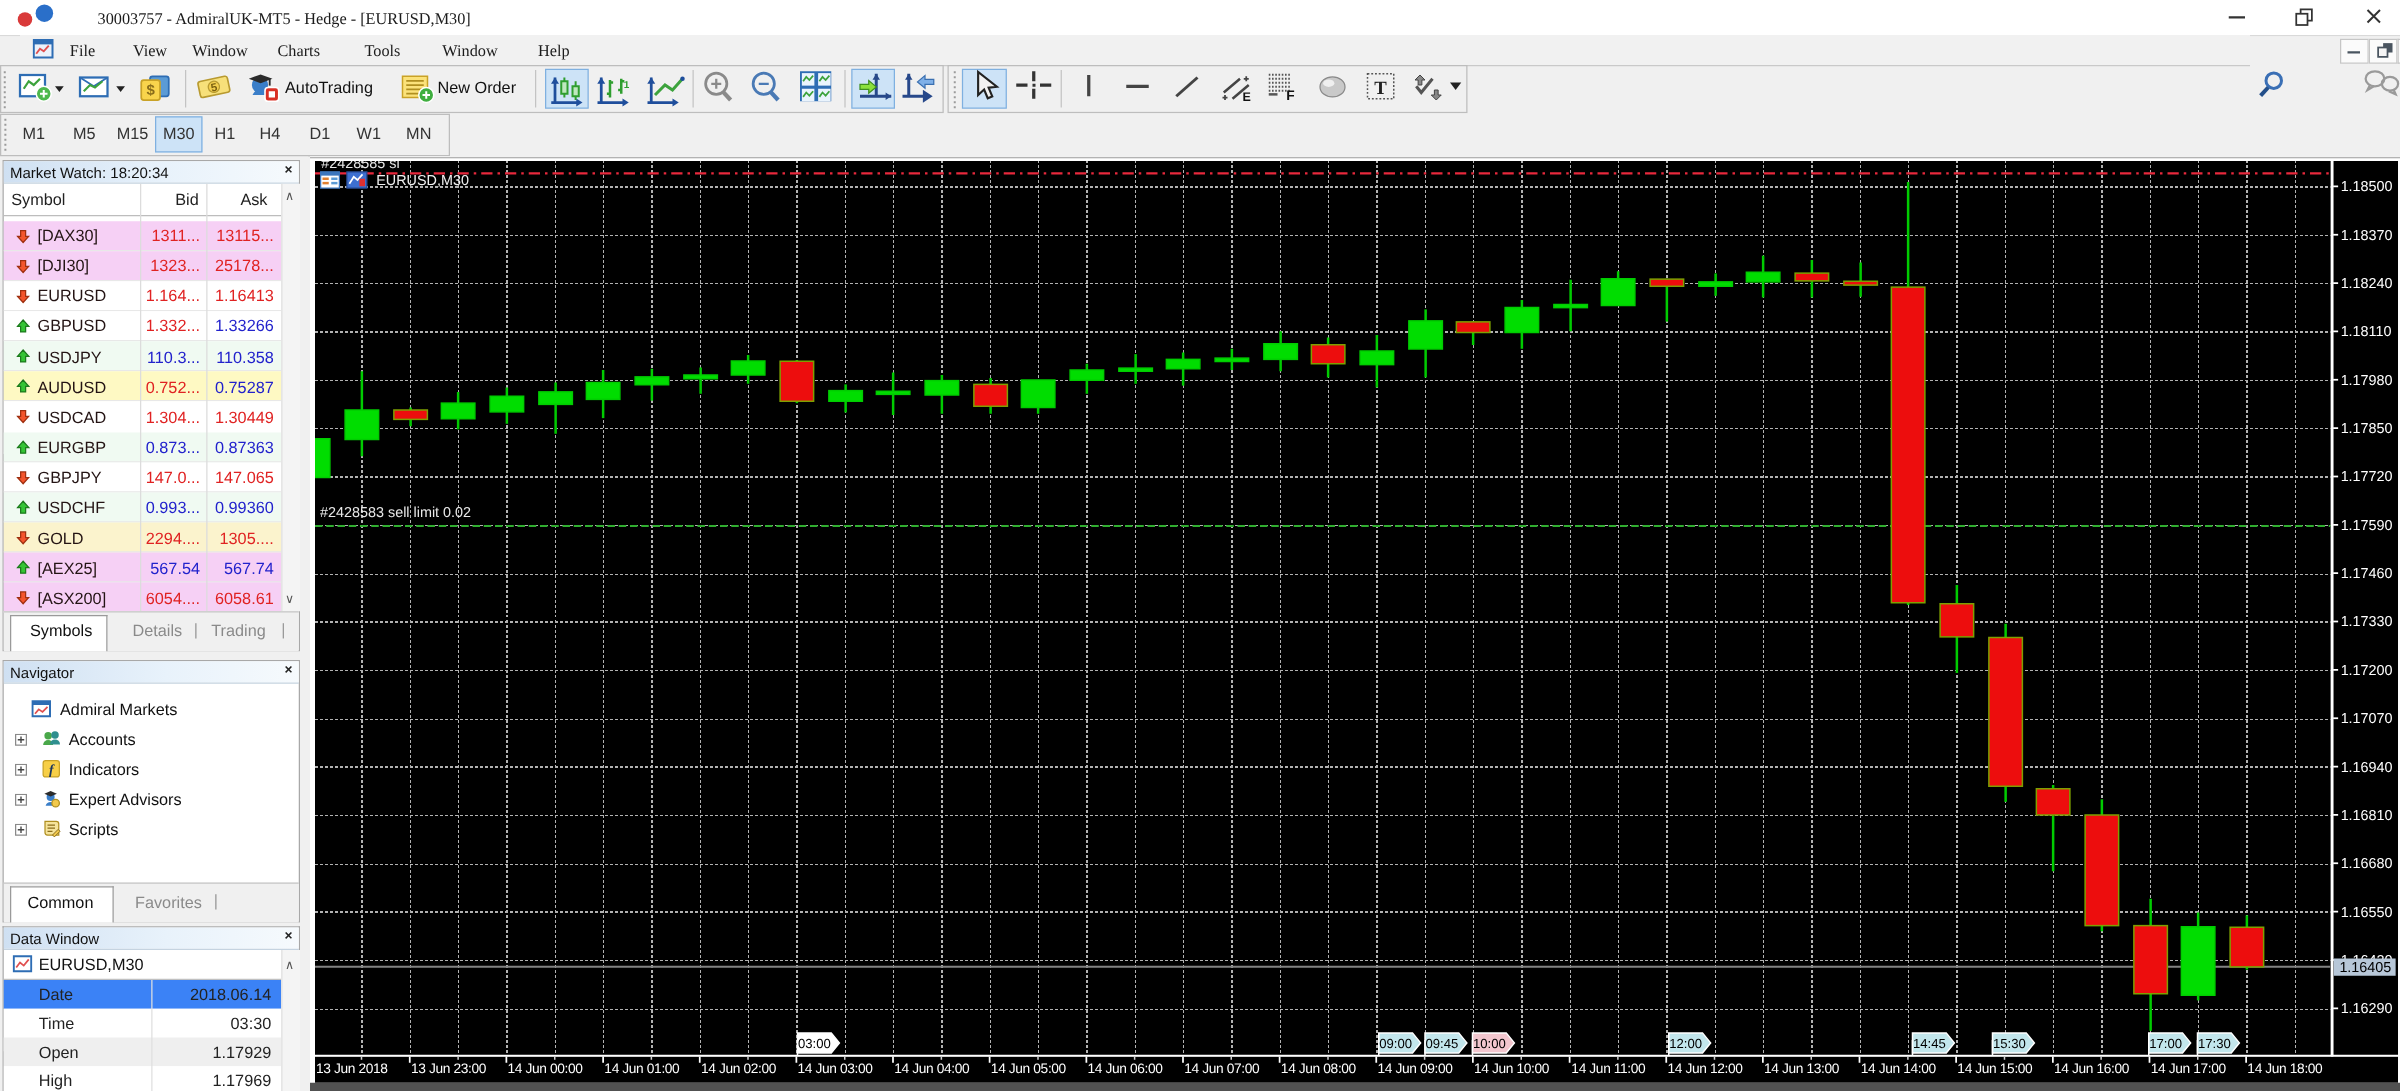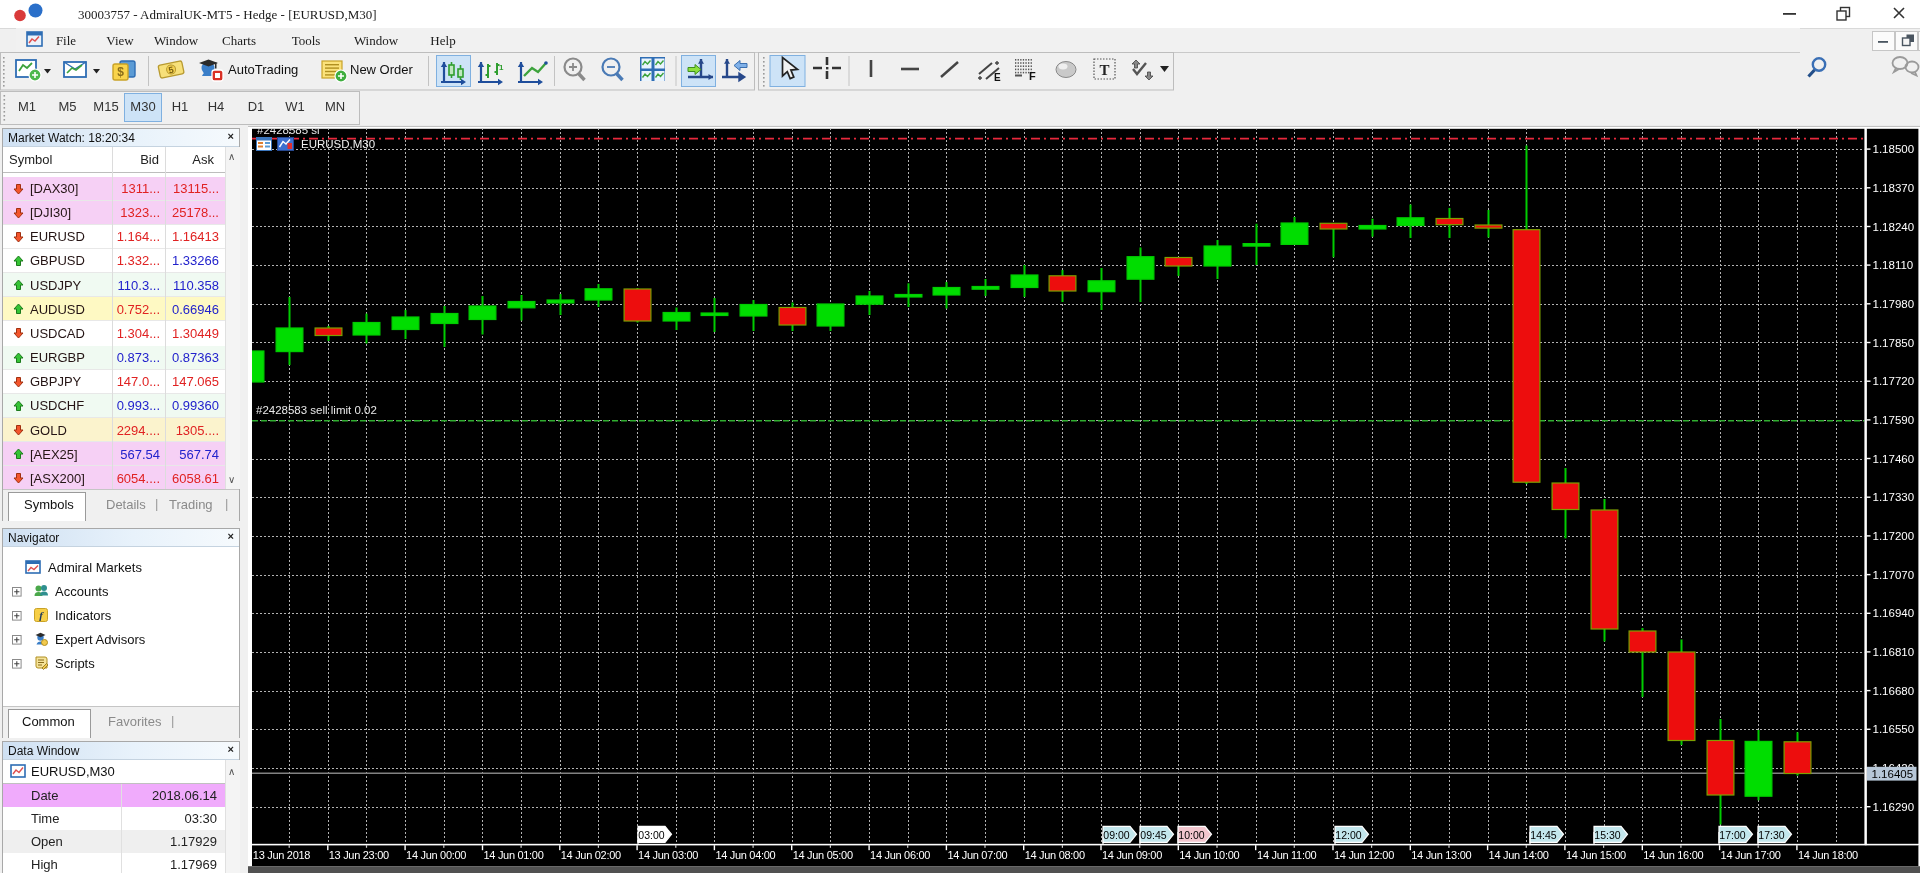--- a/index.html
+++ b/index.html
@@ -532,21 +532,21 @@
       <div class="abs" style="right:6px;top:4.5px;font-size:13px;color:#2222cc">110.358</div>
     </div>
     <div class="abs" style="left:0;top:168.25000000000003px;width:222px;height:24.15px;background:#fef9c3;border-bottom:1px solid #e8e8e8;box-sizing:border-box">
       <div class="abs" style="left:10px;top:6px;width:11px;height:12px">
         <svg width="11" height="12" style="position:absolute;left:0;top:0">
           <path d="M5.5 1 L10 6 H7.5 V10.5 H3.5 V6 H1 Z" fill="#35c435" stroke="#1d7a1d" stroke-width="1"></path>
         </svg>
       </div>
       <div class="abs" style="left:27px;top:4.5px;font-size:13px;color:#241414">AUDUSD</div>
       <div class="abs" style="right:65px;top:4.5px;font-size:13px;color:#e02222">0.752...</div>
-      <div class="abs" style="right:6px;top:4.5px;font-size:13px;color:#2222cc">0.66946</div>
+      <div class="abs" style="right:6px;top:4.5px;font-size:13px;color:#2222cc">0.75287</div>
     </div>
     <div class="abs" style="left:0;top:192.40000000000003px;width:222px;height:42px;background:#ffffff;border-bottom:1px solid #e8e8e8;box-sizing:border-box">
       <div class="abs" style="left:10px;top:6px;width:11px;height:12px">
         <svg width="11" height="12" style="position:absolute;left:0;top:0">
           <path d="M5.5 11 L10 6 H7.5 V1.5 H3.5 V6 H1 Z" fill="#f4552c" stroke="#a03010" stroke-width="1"></path>
         </svg>
       </div>
       <div class="abs" style="left:27px;top:4.5px;font-size:13px;color:#241414">USDCAD</div>
       <div class="abs" style="right:65px;top:4.5px;font-size:13px;color:#e02222">1.304...</div>
       <div class="abs" style="right:6px;top:4.5px;font-size:13px;color:#e02222">1.30449</div>
@@ -689,21 +689,21 @@
     <div class="abs" style="left:0px;top:0px;width:236px;height:17px;background:linear-gradient(90deg,#cfe0f2,#e8f2fb 55%,#f6fafd);border-bottom:1px solid #c5d3e0">
       <div class="abs" style="left:5px;top:2px;font-size:12px;color:#111">Data Window</div>
       <div class="abs" style="right:5px;top:1px;font-size:11px;font-weight:bold;color:#222">×</div>
     </div>
     <svg class="abs" style="left:7px;top:21px" width="16" height="16">
       <rect x="1" y="2" width="14" height="12" fill="#fff" stroke="#2e6db4" stroke-width="1.6"></rect>
       <polyline points="3,11 6,7 9,9.5 13,4.5" stroke="#e05050" stroke-width="1.4" fill="none"></polyline>
     </svg>
     <div class="abs" style="left:28px;top:22px;font-size:13px;color:#111">EURUSD,M30</div>
     <div class="abs" style="left:0;top:41px;width:222px;height:1px;background:#c0c0c0"></div>
-    <div class="abs" style="left:0;top:42px;width:222px;height:23px;background:#f0abfc">
+    <div class="abs" style="left:0;top:42px;width:222px;height:23px;background:#3b82f6">
       <div class="abs" style="left:28px;top:4px;font-size:13px;color:#222">Date</div>
       <div class="abs" style="right:8px;top:4px;font-size:13px;color:#222">2018.06.14</div>
     </div>
     <div class="abs" style="left:0;top:65px;width:222px;height:34px;background:#ffffff">
       <div class="abs" style="left:28px;top:4px;font-size:13px;color:#222">Time</div>
       <div class="abs" style="right:8px;top:4px;font-size:13px;color:#222">03:30</div>
     </div>
     <div class="abs" style="left:0;top:88px;width:222px;height:23px;background:#efefef">
       <div class="abs" style="left:28px;top:4px;font-size:13px;color:#222">Open</div>
       <div class="abs" style="right:8px;top:4px;font-size:13px;color:#222">1.17929</div>

